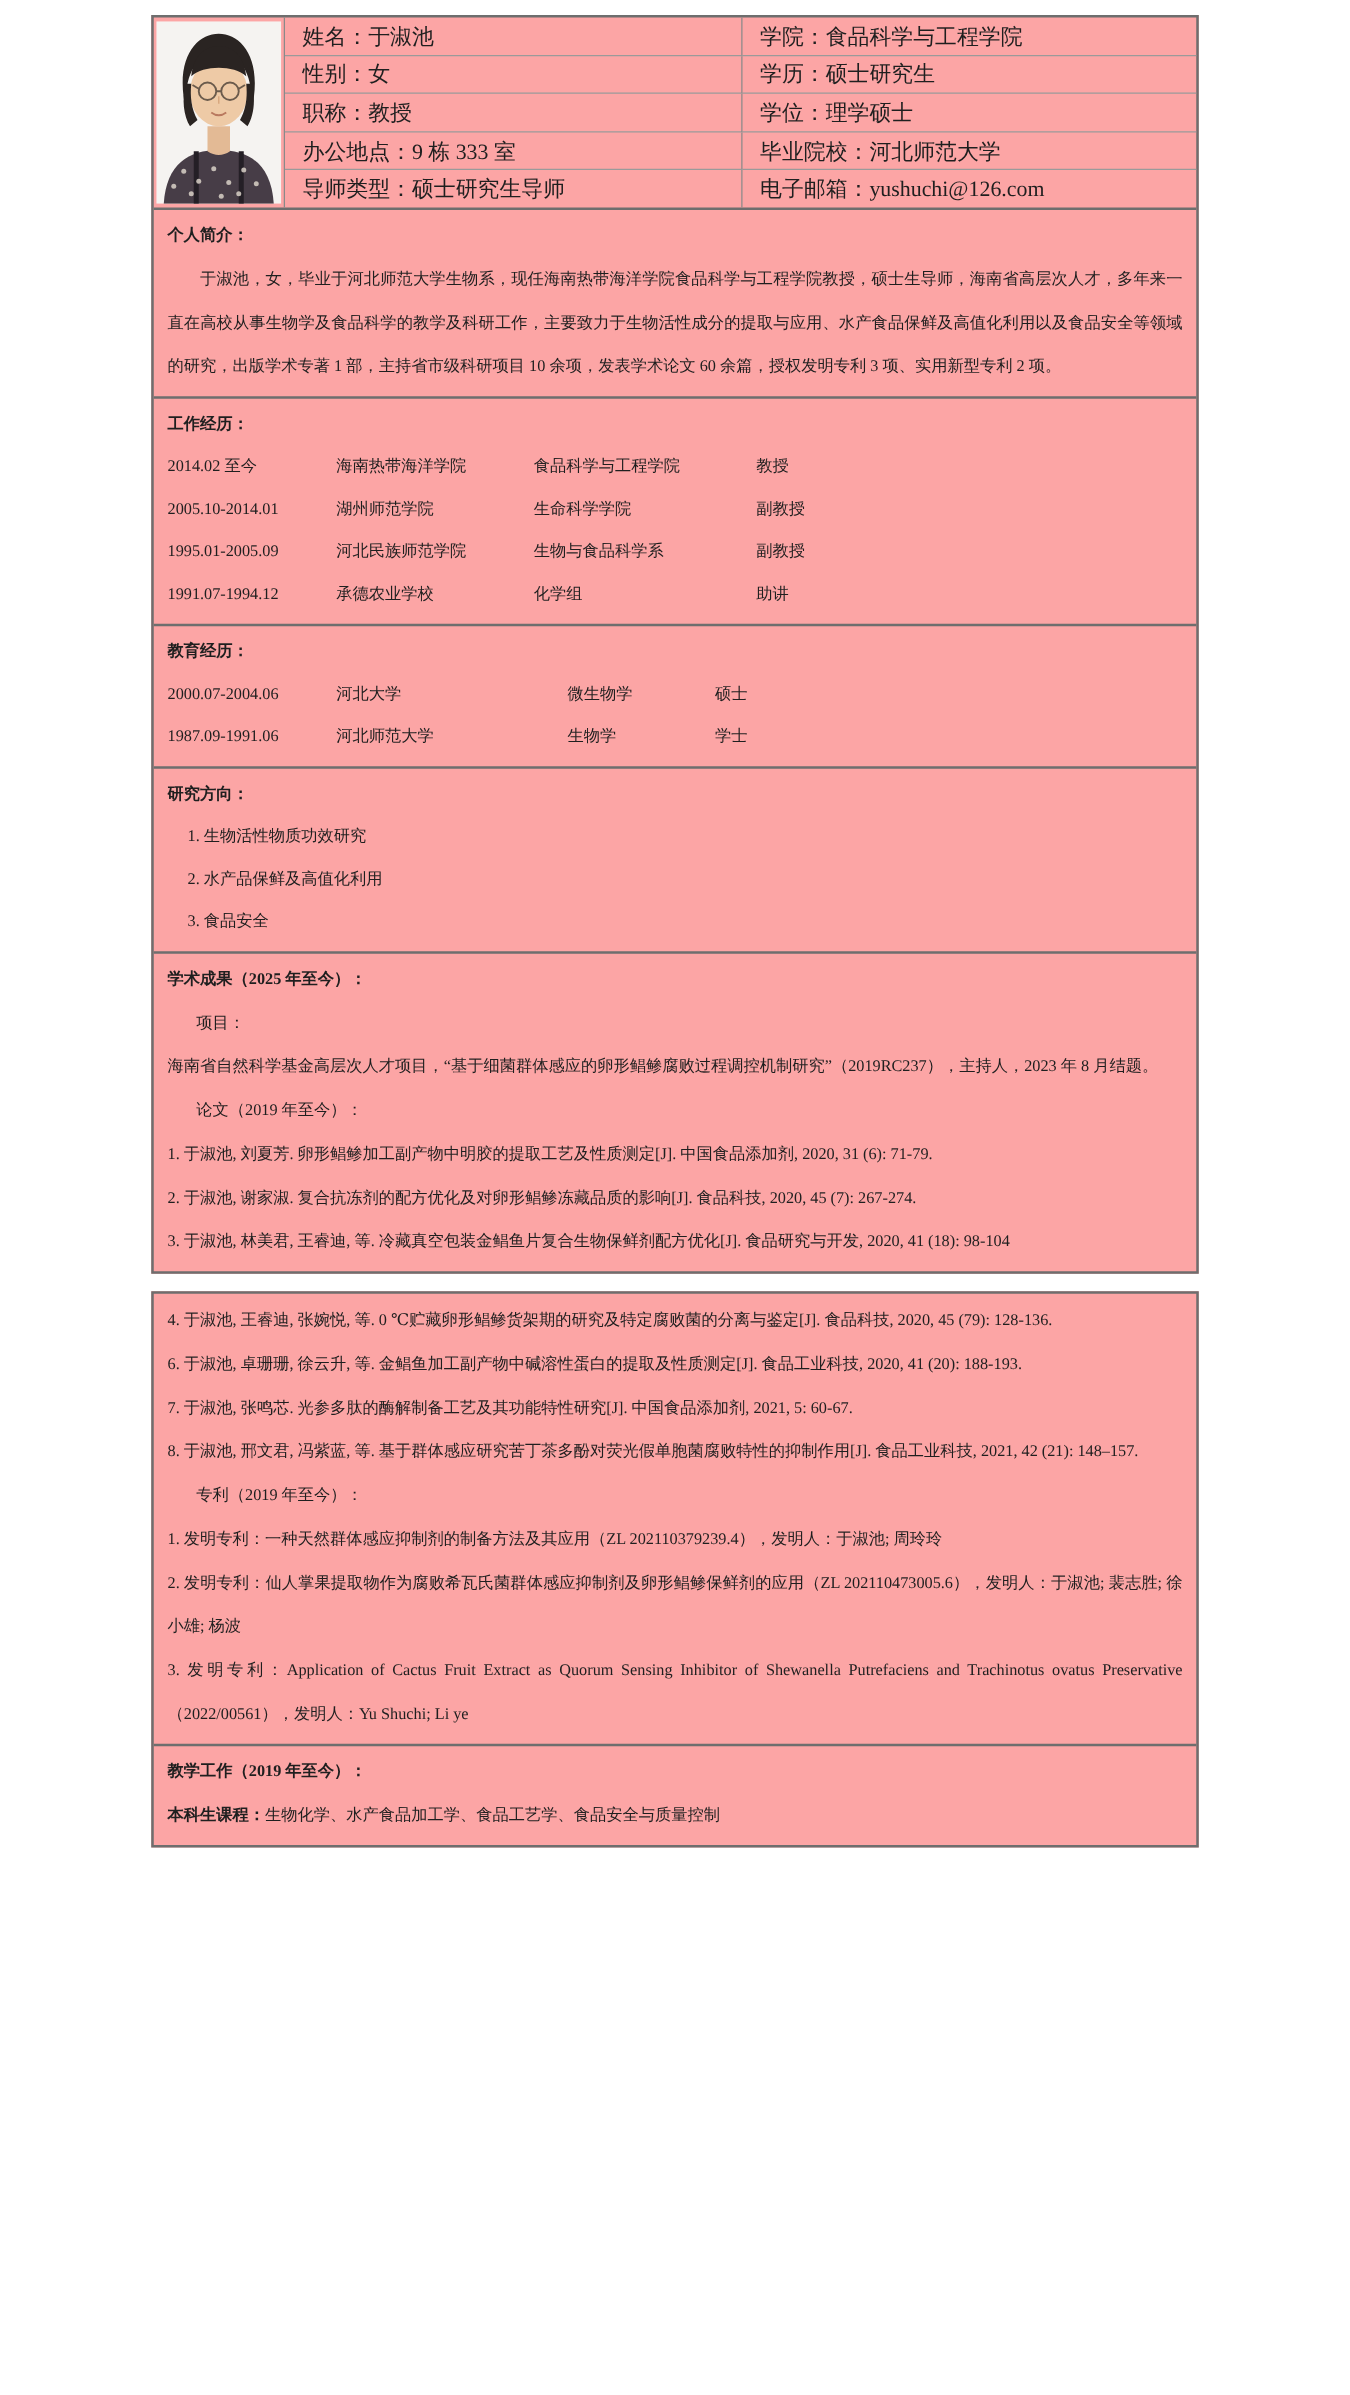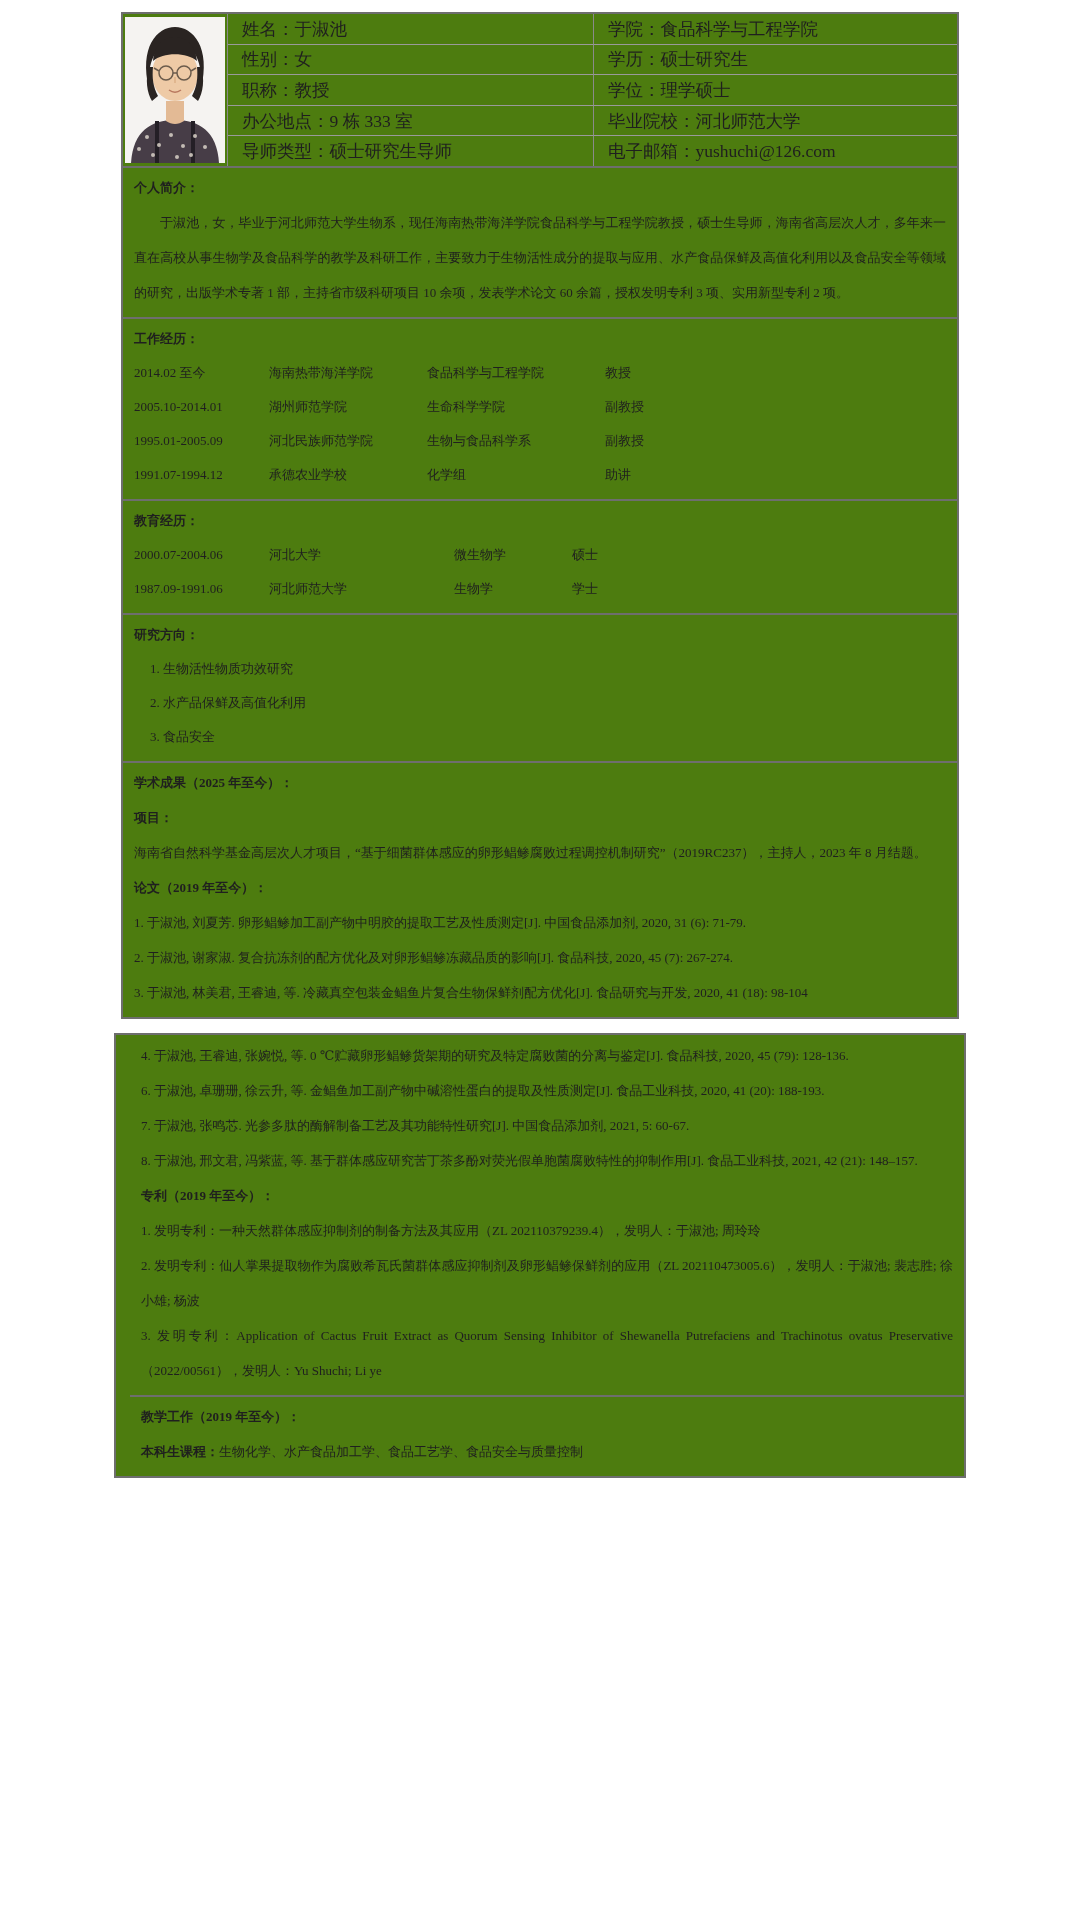--- a/index.html
+++ b/index.html
@@ -2,36 +2,36 @@
 <html><head>
 <meta charset="utf-8">
 <style>
   html,body{margin:0;padding:0;}
   body{
     width:1080px;height:1916px;background:#ffffff;overflow:hidden;
     font-family:"Liberation Serif","DejaVu Serif",serif;
     color:#1f1f1f;
   }
   .page{width:1080px;height:1916px;position:relative;}
-  .doc-block{width:834px;margin:0 auto;border:2px solid #6e6e6e;background:#4d7c0f;}
+  .doc-block{width:834px;margin:0 auto;border:2px solid #6e6e6e;background:#fca5a5;}
   .block1{margin-top:12px;}
-  .block2{margin-top:14px;padding-left:14px;}
+  .block2{margin-top:14px;}
 
   
   .header{display:flex;border-bottom:2px solid #6e6e6e;}
   .photo-cell{width:104px;border-right:1px solid #8a8a8a;display:flex;align-items:center;justify-content:center;padding:2px 0;}
   .hfields{flex:1;display:grid;grid-template-columns:366px 1fr;}
   .hcell{height:29.6px;display:flex;align-items:center;padding-left:14px;font-size:17.5px;border-bottom:1px solid #9a9a9a;white-space:nowrap;}
   .hcell.hl{border-right:1px solid #8a8a8a;}
   .hcell.last{border-bottom:none;}
 
   .section{padding:3px 11px 7px 11px;border-top:2px solid #6e6e6e;font-size:13px;}
   .section.first{border-top:none;}
   .sec-title{font-weight:bold;line-height:34px;}
-  .sub-title{font-weight:bold;line-height:35px;}
+  .sub-title{font-weight:normal;line-height:35px;margin-left:23px;}
   .para{margin:0;text-align:justify;line-height:35px;}
   .para.indent{text-indent:2em;}
   .wrow{display:grid;grid-template-columns:135px 158px 178px auto;line-height:34px;white-space:nowrap;}
   .erow{display:grid;grid-template-columns:135px 185px 118px auto;line-height:34px;white-space:nowrap;}
   .ritem{line-height:34px;margin-left:16px;}
   .bold{font-weight:bold;}
   .course-line{line-height:35px;margin:0;}
 </style>
 </head>
 <body>

